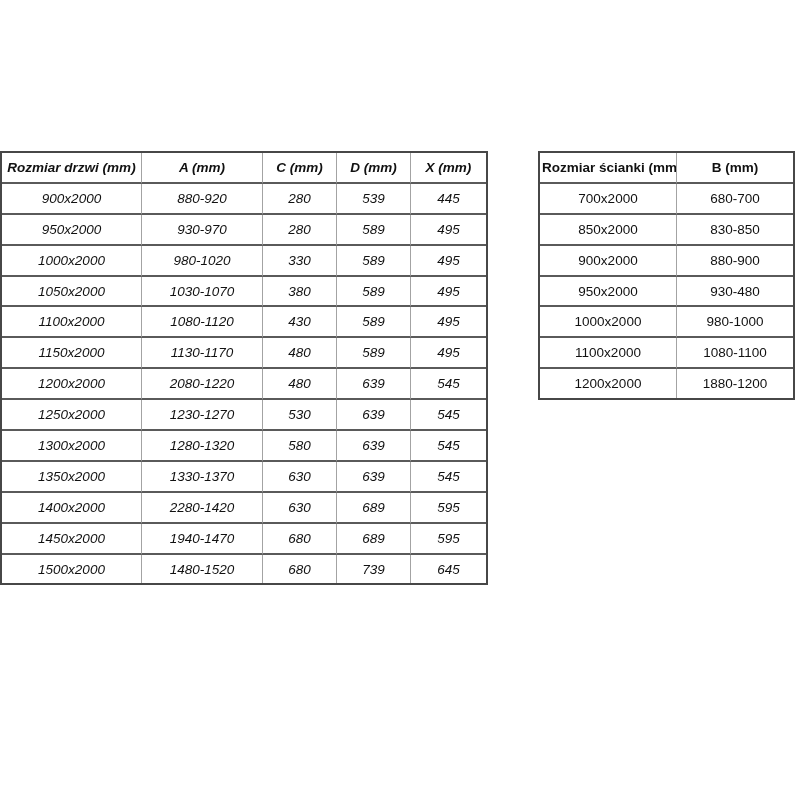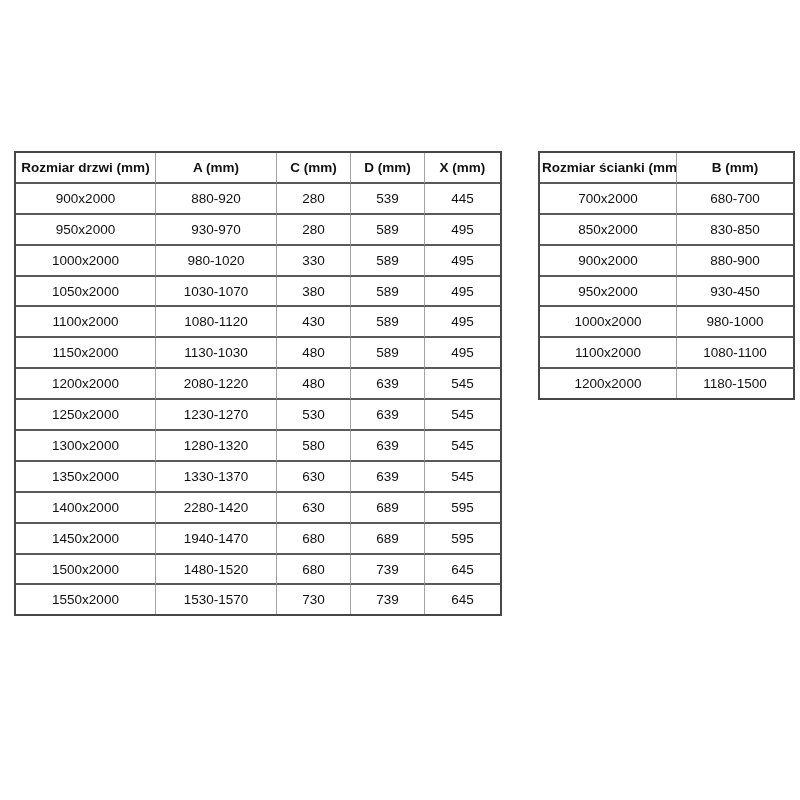--- a/index.html
+++ b/index.html
@@ -20,21 +20,21 @@
   table.spec-table {
     position: absolute;
     border-collapse: separate;
     border-spacing: 0;
     table-layout: fixed;
     border: 2px solid #474747;
     background: #ffffff;
     color: #111111;
     font-size: 13.5px;
   }
-  #doors-table { left: 14px;  top: 151px; width: 484px; }
+  #doors-table { left: 0;  top: 151px; width: 484px; font-style: italic; }
   #walls-table { left: 538px; top: 151px; width: 253px; }
 
   table.spec-table th,
   table.spec-table td {
     border-right: 1px solid #a3a3a3;
     border-bottom: 2px solid #5a5a5a;
     text-align: center;
     vertical-align: middle;
     padding: 0 2px;
     height: 28.9px;
@@ -102,21 +102,21 @@
         </tr>
         <tr>
           <td>1100x2000</td>
           <td>1080-1120</td>
           <td>430</td>
           <td>589</td>
           <td>495</td>
         </tr>
         <tr>
           <td>1150x2000</td>
-          <td>1130-1030</td>
+          <td>1130-1170</td>
           <td>480</td>
           <td>589</td>
           <td>495</td>
         </tr>
         <tr>
           <td>1200x2000</td>
           <td>2080-1220</td>
           <td>480</td>
           <td>639</td>
           <td>545</td>
@@ -153,27 +153,20 @@
           <td>1450x2000</td>
           <td>1940-1470</td>
           <td>680</td>
           <td>689</td>
           <td>595</td>
         </tr>
         <tr>
           <td>1500x2000</td>
           <td>1480-1520</td>
           <td>680</td>
-          <td>739</td>
-          <td>645</td>
-        </tr>
-        <tr>
-          <td>1550x2000</td>
-          <td>1530-1570</td>
-          <td>730</td>
           <td>739</td>
           <td>645</td>
         </tr>
       </tbody>
     </table>
 
   <table id="walls-table" class="spec-table">
     <colgroup>
       <col style="width:137px">
       <col style="width:116px">
@@ -192,30 +185,30 @@
         <tr>
           <td>850x2000</td>
           <td>830-850</td>
         </tr>
         <tr>
           <td>900x2000</td>
           <td>880-900</td>
         </tr>
         <tr>
           <td>950x2000</td>
-          <td>930-450</td>
+          <td>930-480</td>
         </tr>
         <tr>
           <td>1000x2000</td>
           <td>980-1000</td>
         </tr>
         <tr>
           <td>1100x2000</td>
           <td>1080-1100</td>
         </tr>
         <tr>
           <td>1200x2000</td>
-          <td>1180-1500</td>
+          <td>1880-1200</td>
         </tr>
       </tbody>
     </table>
 
 </div>
 
 </body></html>

